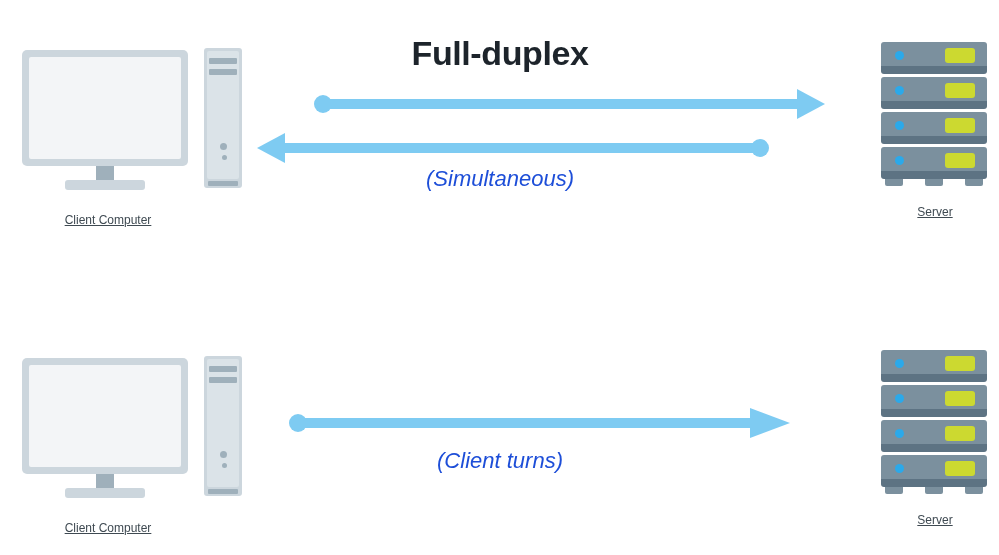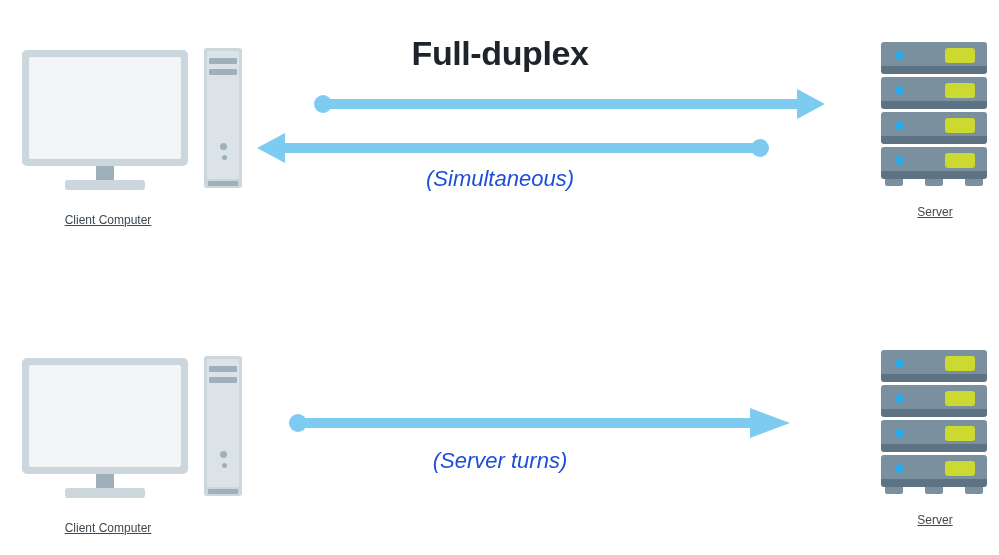--- a/index.html
+++ b/index.html
@@ -262,21 +262,21 @@
       <div class="tower-bar b1"></div>
       <div class="tower-bar b2"></div>
       <div class="tower-dot-lg"></div>
       <div class="tower-dot-sm"></div>
       <div class="tower-foot"></div>
     </div>
   </div>
   <div class="caption" style="left:8px; top:521px; width:200px;">Client Computer</div>
 
 
-  <div class="subtitle" style="left:342px; top:448px; width:316px;">(Server turns)</div>
+  <div class="subtitle" style="left:342px; top:448px; width:316px;">(Client turns)</div>
 
   <svg class="arrow-svg" style="left:285px; top:405px;" width="515" height="38">
     <circle cx="13" cy="18" r="9" fill="#7ecbf2"></circle>
     <rect x="13" y="13" width="455" height="10" fill="#7ecbf2"></rect>
     <polygon points="465,3 505,18 465,33" fill="#7ecbf2"></polygon>
   </svg>
 
   <div class="server-group" style="left:875px; top:350px;">
     <div class="rack-unit" style="top:0px;">
       <div class="rack-face"></div>

